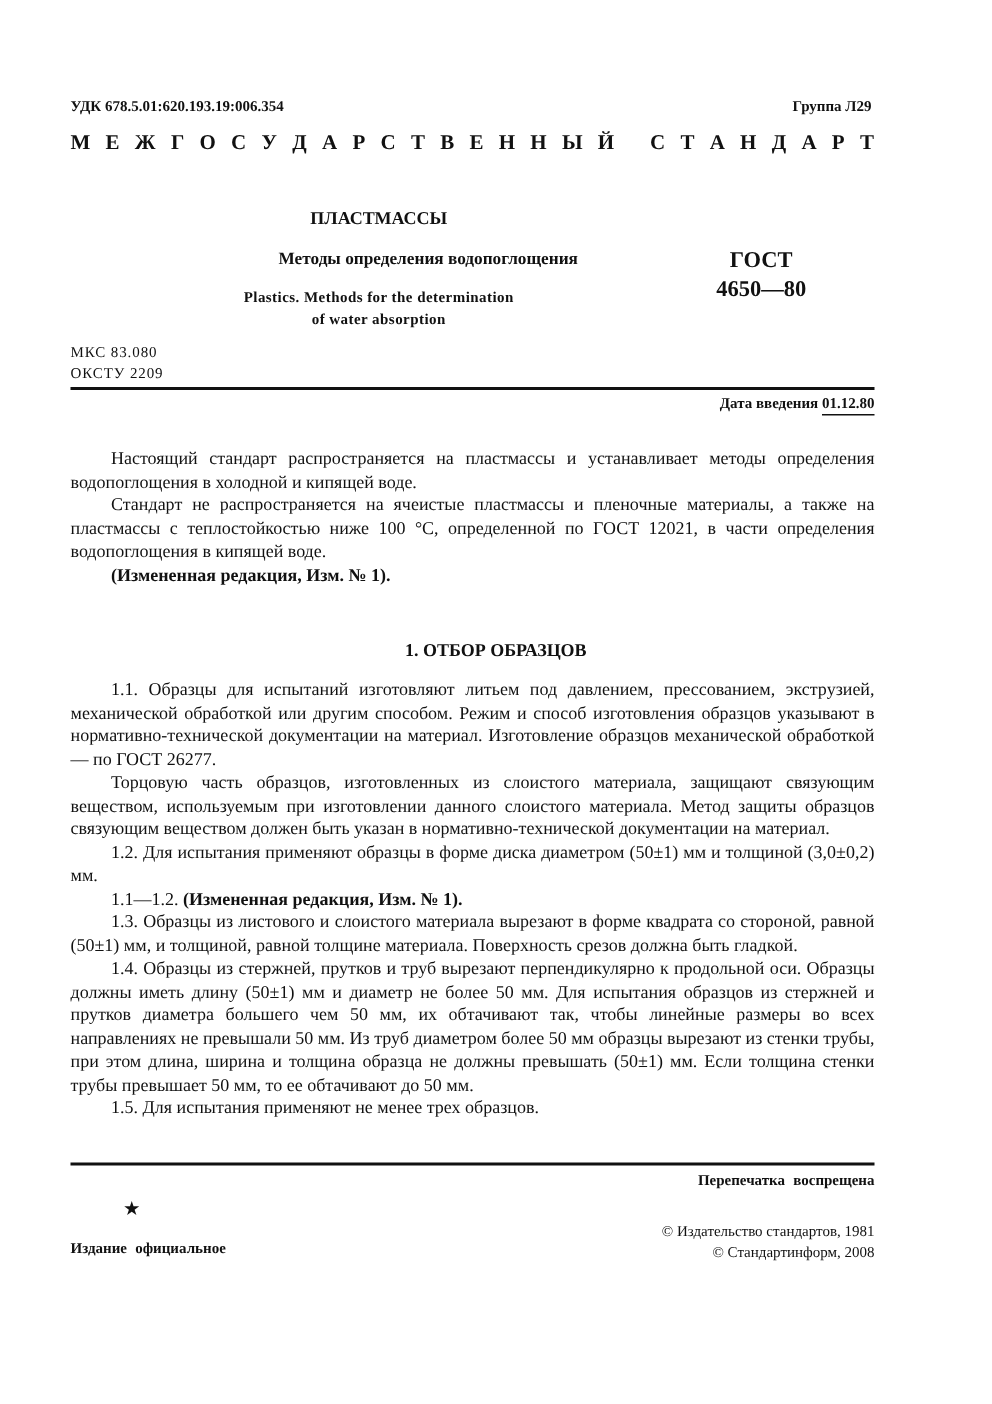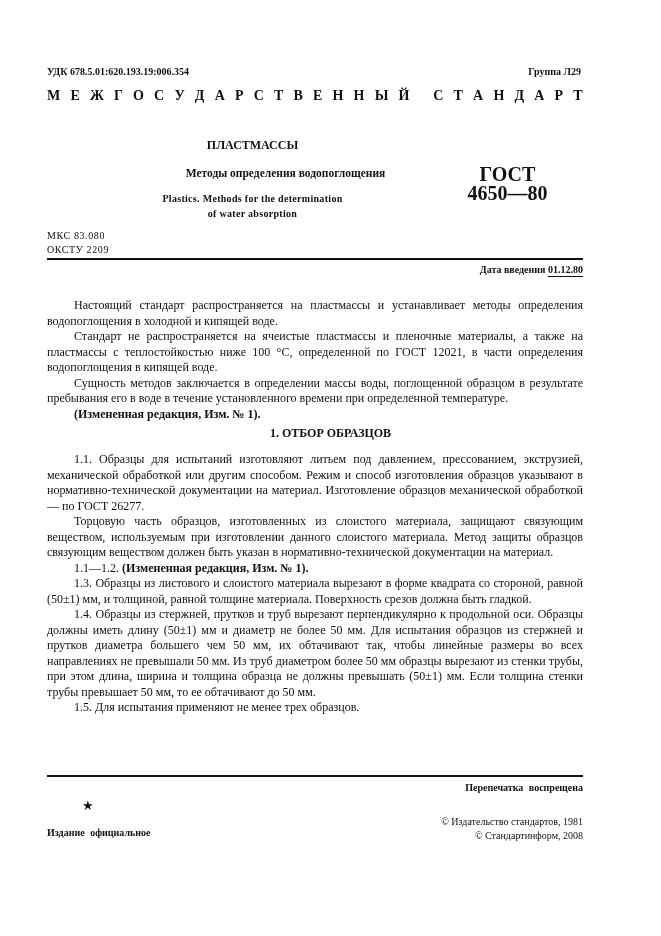--- a/index.html
+++ b/index.html
@@ -8,21 +8,21 @@
   .abs { position: absolute; }
   .small-bold { font-size: 10px; font-weight: bold; }
   .header-left { left: 47px; top: 66px; }
   .header-right { right: 80px; top: 66px; }
   .banner { left: 47px; top: 88px; width: 536px; font-size: 14px; font-weight: bold;
             display: flex; justify-content: space-between; letter-spacing: 0; }
   .banner span { display: inline-block; }
   .title-main { left: 0; width: 505px; text-align: center; top: 138px; font-size: 12px; font-weight: bold; }
   .title-sub { left: 0; width: 505px; text-align: center; top: 167px; font-size: 11.5px; font-weight: bold; padding-left: 33px; }
   .title-en { left: 0; width: 505px; text-align: center; top: 191px; font-size: 10px; line-height: 15px; letter-spacing: 0.3px; font-weight: bold; }
-  .gost { left: 460px; width: 95px; text-align: center; top: 165px; font-size: 20px; font-weight: bold; line-height: 19px; }
+  .gost { left: 460px; width: 95px; text-align: center; top: 165px; font-size: 15px; font-weight: bold; line-height: 19px; }
   .codes { left: 47px; top: 229px; font-size: 10px; line-height: 14px; letter-spacing: 0.6px; }
   .rule-thick { left: 47px; width: 536px; height: 2px; background: #111; }
   .date-line { right: 78px; top: 264px; font-size: 10px; font-weight: bold; }
   .date-val { border-bottom: 1.5px solid #111; padding-bottom: 1px; }
   .body-text { left: 47px; width: 536px; font-size: 12px; line-height: 15.5px; text-align: justify; }
   .body-text p { margin: 0; text-indent: 27px; }
   .body-text p.noindent-bold { font-weight: bold; }
   .section-head { left: 0; width: 661px; text-align: center; font-size: 12px; font-weight: bold; }
   .bold { font-weight: bold; }
   .footer-left { left: 47px; top: 827px; font-size: 10px; font-weight: bold; word-spacing: 3px; }
@@ -84,29 +84,29 @@
 
 <div class="abs rule-thick" style="top:258px;"></div>
 
 <div class="abs date-line">
   <span>Дата введения </span><span class="date-val">01.12.80</span>
 </div>
 
 <div class="abs body-text" style="top:298px;">
   <p>Настоящий стандарт распространяется на пластмассы и устанавливает методы определения водопоглощения в холодной и кипящей воде.</p>
   <p>Стандарт не распространяется на ячеистые пластмассы и пленочные материалы, а также на пластмассы с теплостойкостью ниже 100 °С, определенной по ГОСТ 12021, в части определения водопоглощения в кипящей воде.</p>
-  <p>Сущность методов заключается в определении массы воды, поглощенной образцом в результате пребывания его в воде в течение установленного времени при определенной температуре.</p>
   <p class="noindent-bold">(Измененная редакция, Изм. № 1).</p>
 </div>
 
 <div class="abs section-head" style="top:426px;">1.  ОТБОР ОБРАЗЦОВ</div>
 
 <div class="abs body-text" style="top:452px;">
   <p>1.1.  Образцы для испытаний изготовляют литьем под давлением, прессованием, экструзией, механической обработкой или другим способом. Режим и способ изготовления образцов указывают в нормативно-технической документации на материал. Изготовление образцов механической обработкой — по ГОСТ 26277.</p>
   <p>Торцовую часть образцов, изготовленных из слоистого материала, защищают связующим веществом, используемым при изготовлении данного слоистого материала. Метод защиты образцов связующим веществом должен быть указан в нормативно-технической документации на материал.</p>
+  <p>1.2.  Для испытания применяют образцы в форме диска диаметром (50±1) мм и толщиной (3,0±0,2) мм.</p>
   <p><span>1.1—1.2.  </span><span class="bold">(Измененная редакция, Изм. № 1).</span></p>
   <p>1.3.  Образцы из листового и слоистого материала вырезают в форме квадрата со стороной, равной (50±1) мм, и толщиной, равной толщине материала. Поверхность срезов должна быть гладкой.</p>
   <p>1.4.  Образцы из стержней, прутков и труб вырезают перпендикулярно к продольной оси. Образцы должны иметь длину (50±1) мм и диаметр не более 50 мм. Для испытания образцов из стержней и прутков диаметра большего чем 50 мм, их обтачивают так, чтобы линейные размеры во всех направлениях не превышали 50 мм. Из труб диаметром более 50 мм образцы вырезают из стенки трубы, при этом длина, ширина и толщина образца не должны превышать (50±1) мм. Если толщина стенки трубы превышает 50 мм, то ее обтачивают до 50 мм.</p>
   <p>1.5.  Для испытания применяют не менее трех образцов.</p>
 </div>
 
 <div class="abs rule-thick" style="top:775px;"></div>
 <div class="abs footer-left">Издание официальное</div>
 <div class="abs footer-right">Перепечатка воспрещена</div>
 <div class="abs star">★</div>

